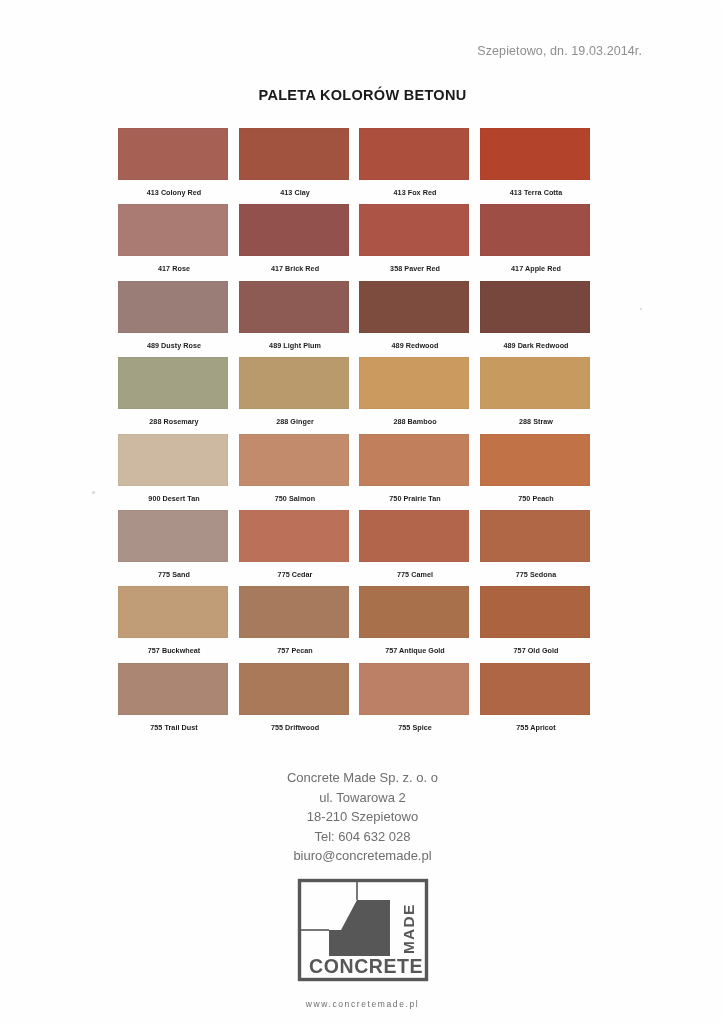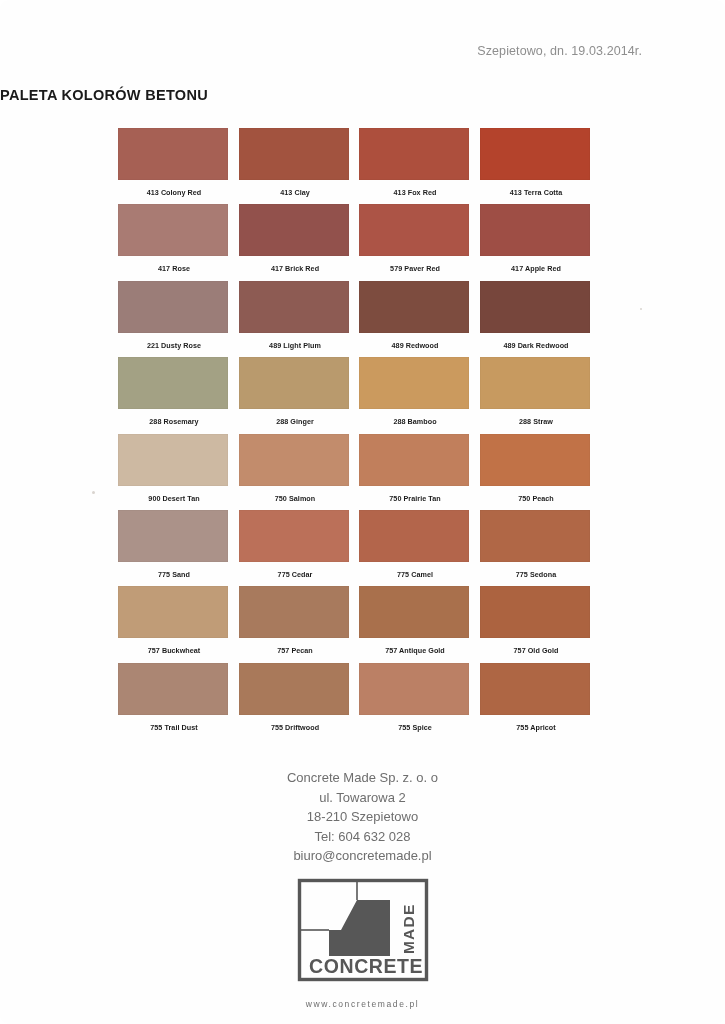--- a/index.html
+++ b/index.html
@@ -34,21 +34,21 @@
     letter-spacing: 0.1px;
     white-space: nowrap;
   }
 
   
   .doc-title {
     position: absolute;
     top: 87px;
     left: 0;
     width: 725px;
-    text-align: left;
+    text-align: center;
     font-size: 14.5px;
     font-weight: bold;
     letter-spacing: 0.3px;
     color: #1a1a1a;
   }
 
   
   .palette {
     position: absolute;
     top: 128px;
@@ -159,31 +159,31 @@
         <div class="swatch-cell c0">
           <span class="swatch-chip" style="background: rgb(169, 123, 115);"></span>
           <span class="swatch-label">417 Rose</span>
         </div>
         <div class="swatch-cell c1">
           <span class="swatch-chip" style="background: rgb(146, 81, 76);"></span>
           <span class="swatch-label">417 Brick Red</span>
         </div>
         <div class="swatch-cell c2">
           <span class="swatch-chip" style="background: rgb(172, 84, 70);"></span>
-          <span class="swatch-label">579 Paver Red</span>
+          <span class="swatch-label">358 Paver Red</span>
         </div>
         <div class="swatch-cell c3">
           <span class="swatch-chip" style="background: rgb(158, 78, 69);"></span>
           <span class="swatch-label">417 Apple Red</span>
         </div>
       </div>
       <div class="palette-row">
         <div class="swatch-cell c0">
           <span class="swatch-chip" style="background: rgb(155, 125, 120);"></span>
-          <span class="swatch-label">221 Dusty Rose</span>
+          <span class="swatch-label">489 Dusty Rose</span>
         </div>
         <div class="swatch-cell c1">
           <span class="swatch-chip" style="background: rgb(141, 91, 83);"></span>
           <span class="swatch-label">489 Light Plum</span>
         </div>
         <div class="swatch-cell c2">
           <span class="swatch-chip" style="background: rgb(125, 76, 63);"></span>
           <span class="swatch-label">489 Redwood</span>
         </div>
         <div class="swatch-cell c3">

